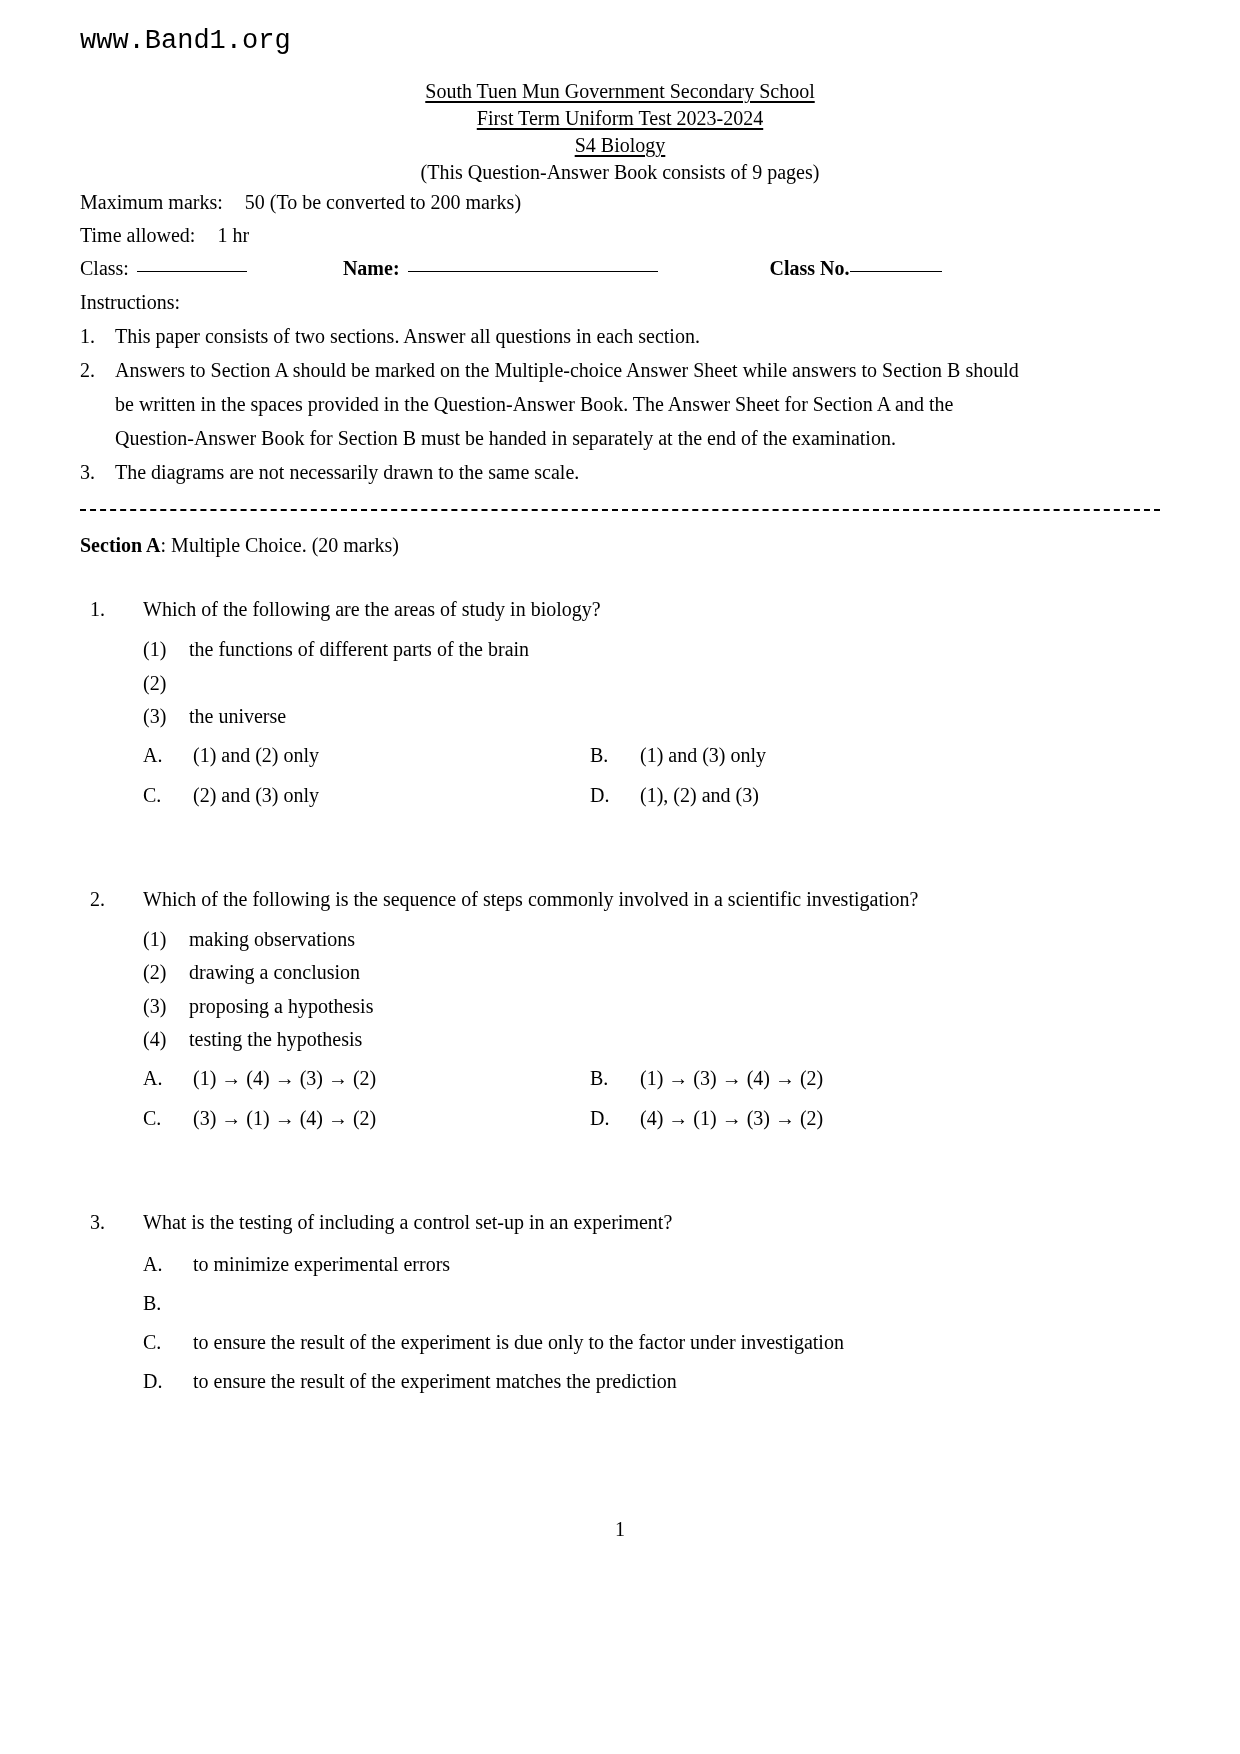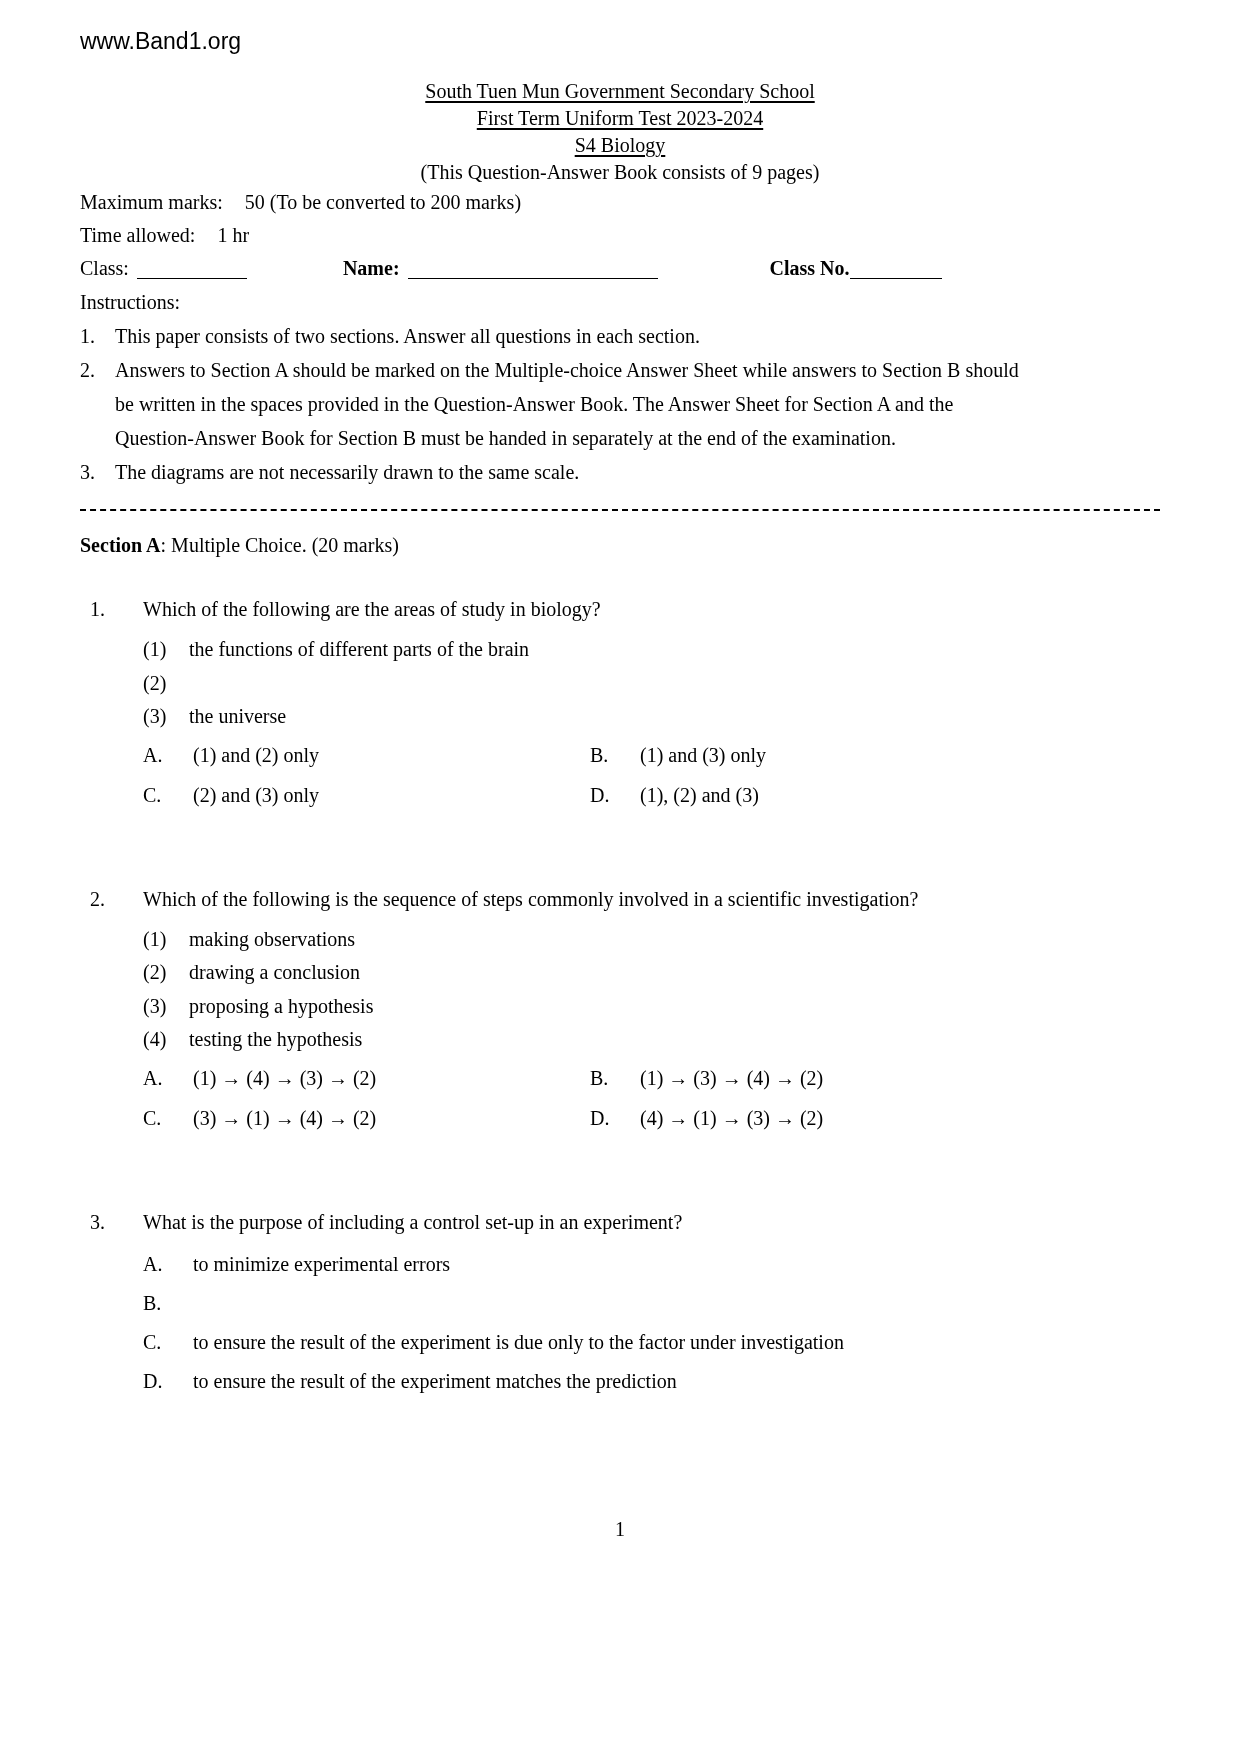--- a/index.html
+++ b/index.html
@@ -16,37 +16,37 @@
     overflow: hidden;
   }
   .page {
     box-sizing: border-box;
     width: 1240px;
     height: 1754px;
     padding: 26px 80px 0 80px;
     position: relative;
   }
   .watermark {
-    font-family: Liberation Sans, sans-serif;
-    font-size: 23px;
+    font-family: Liberation Mono, monospace;
+    font-size: 27px;
     line-height: 30px;
   }
   .header {
     text-align: center;
     margin-top: 22px;
     line-height: 27px;
   }
   .u { text-decoration: underline; text-underline-offset: 3px; }
 
   .meta-row { line-height: 33px; }
   .meta-val-gap { margin-left: 22px; }
 
   .fill-row {
     display: flex;
-    align-items: center;
+    align-items: flex-start;
     line-height: 33px;
   }
   .blank {
     display: inline-block;
     border-bottom: 1.5px solid #000;
     height: 0.95em;
   }
   .blank-class { width: 110px; margin-left: 8px; }
   .blank-name  { width: 250px; margin-left: 8px; }
   .blank-classno { width: 92px; }
@@ -229,21 +229,21 @@
       </div>
       <div class="opt">
         <span class="olabel">D.</span>
         <span>(4) → (1) → (3) → (2)</span>
       </div>
     </div>
   </div>
 
   <div class="question q-gap">
     <div class="qnum">3.</div>
-    <div class="qtext">What is the purpose of including a control set-up in an experiment?</div>
+    <div class="qtext">What is the testing of including a control set-up in an experiment?</div>
     <div class="opts1">
       <div class="opt">
         <span class="olabel">A.</span>
         <span>to minimize experimental errors</span>
       </div>
       <div class="opt">
         <span class="olabel">B.</span>
       </div>
       <div class="opt">
         <span class="olabel">C.</span>

